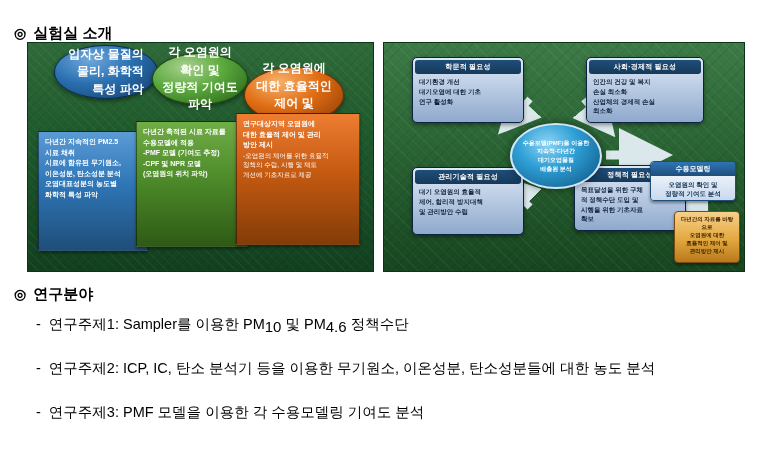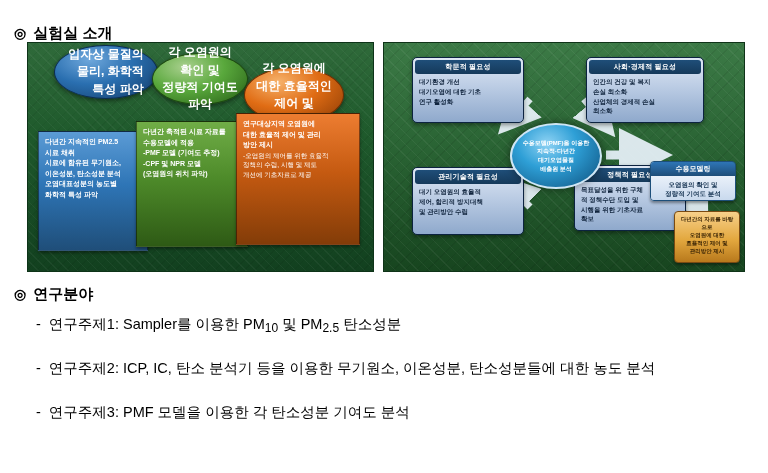--- a/index.html
+++ b/index.html
@@ -252,21 +252,21 @@
     top: 315px;
     width: 710px;
   }
   .topic {
     font-size: 14.5px;
     color: #000;
     margin-bottom: 25px;
     white-space: nowrap;
   }
   .topic .dash { margin-right: 8px; }
-  .topic sub { font-size: 12px; vertical-align: baseline; position: relative; top: 3px; }
+  .topic sub { font-size: 15px; vertical-align: baseline; position: relative; top: 3px; }
 </style>
 </head>
 <body>
 
 <div class="section-head" id="head-intro">
   <span class="bullet">◎</span><span>실험실 소개</span>
 </div>
 
 <div id="figure-area">
 
@@ -386,21 +386,21 @@
 대기오염 관리 정책 수립</div>
   </div>
 </div>
 
 <div class="section-head" id="head-research">
   <span class="bullet">◎</span><span>연구분야</span>
 </div>
 
 <div id="topic-list">
   <div class="topic">
-    <span class="dash">-</span><span>연구주제1: Sampler를 이용한 PM</span><sub>10</sub><span> 및 PM</span><sub>2.5</sub><span> 탄소성분</span>
+    <span class="dash">-</span><span>연구주제1: Sampler를 이용한 PM</span><sub>10</sub><span> 및 PM</span><sub>4.6</sub><span> 정책수단</span>
   </div>
   <div class="topic">
     <span class="dash">-</span><span>연구주제2: ICP, IC, 탄소 분석기 등을 이용한 무기원소, 이온성분, 탄소성분들에 대한 농도 분석</span>
   </div>
   <div class="topic">
-    <span class="dash">-</span><span>연구주제3: PMF 모델을 이용한 각 탄소성분 기여도 분석</span>
+    <span class="dash">-</span><span>연구주제3: PMF 모델을 이용한 각 수용모델링 기여도 분석</span>
   </div>
 </div>
 
 </body></html>

